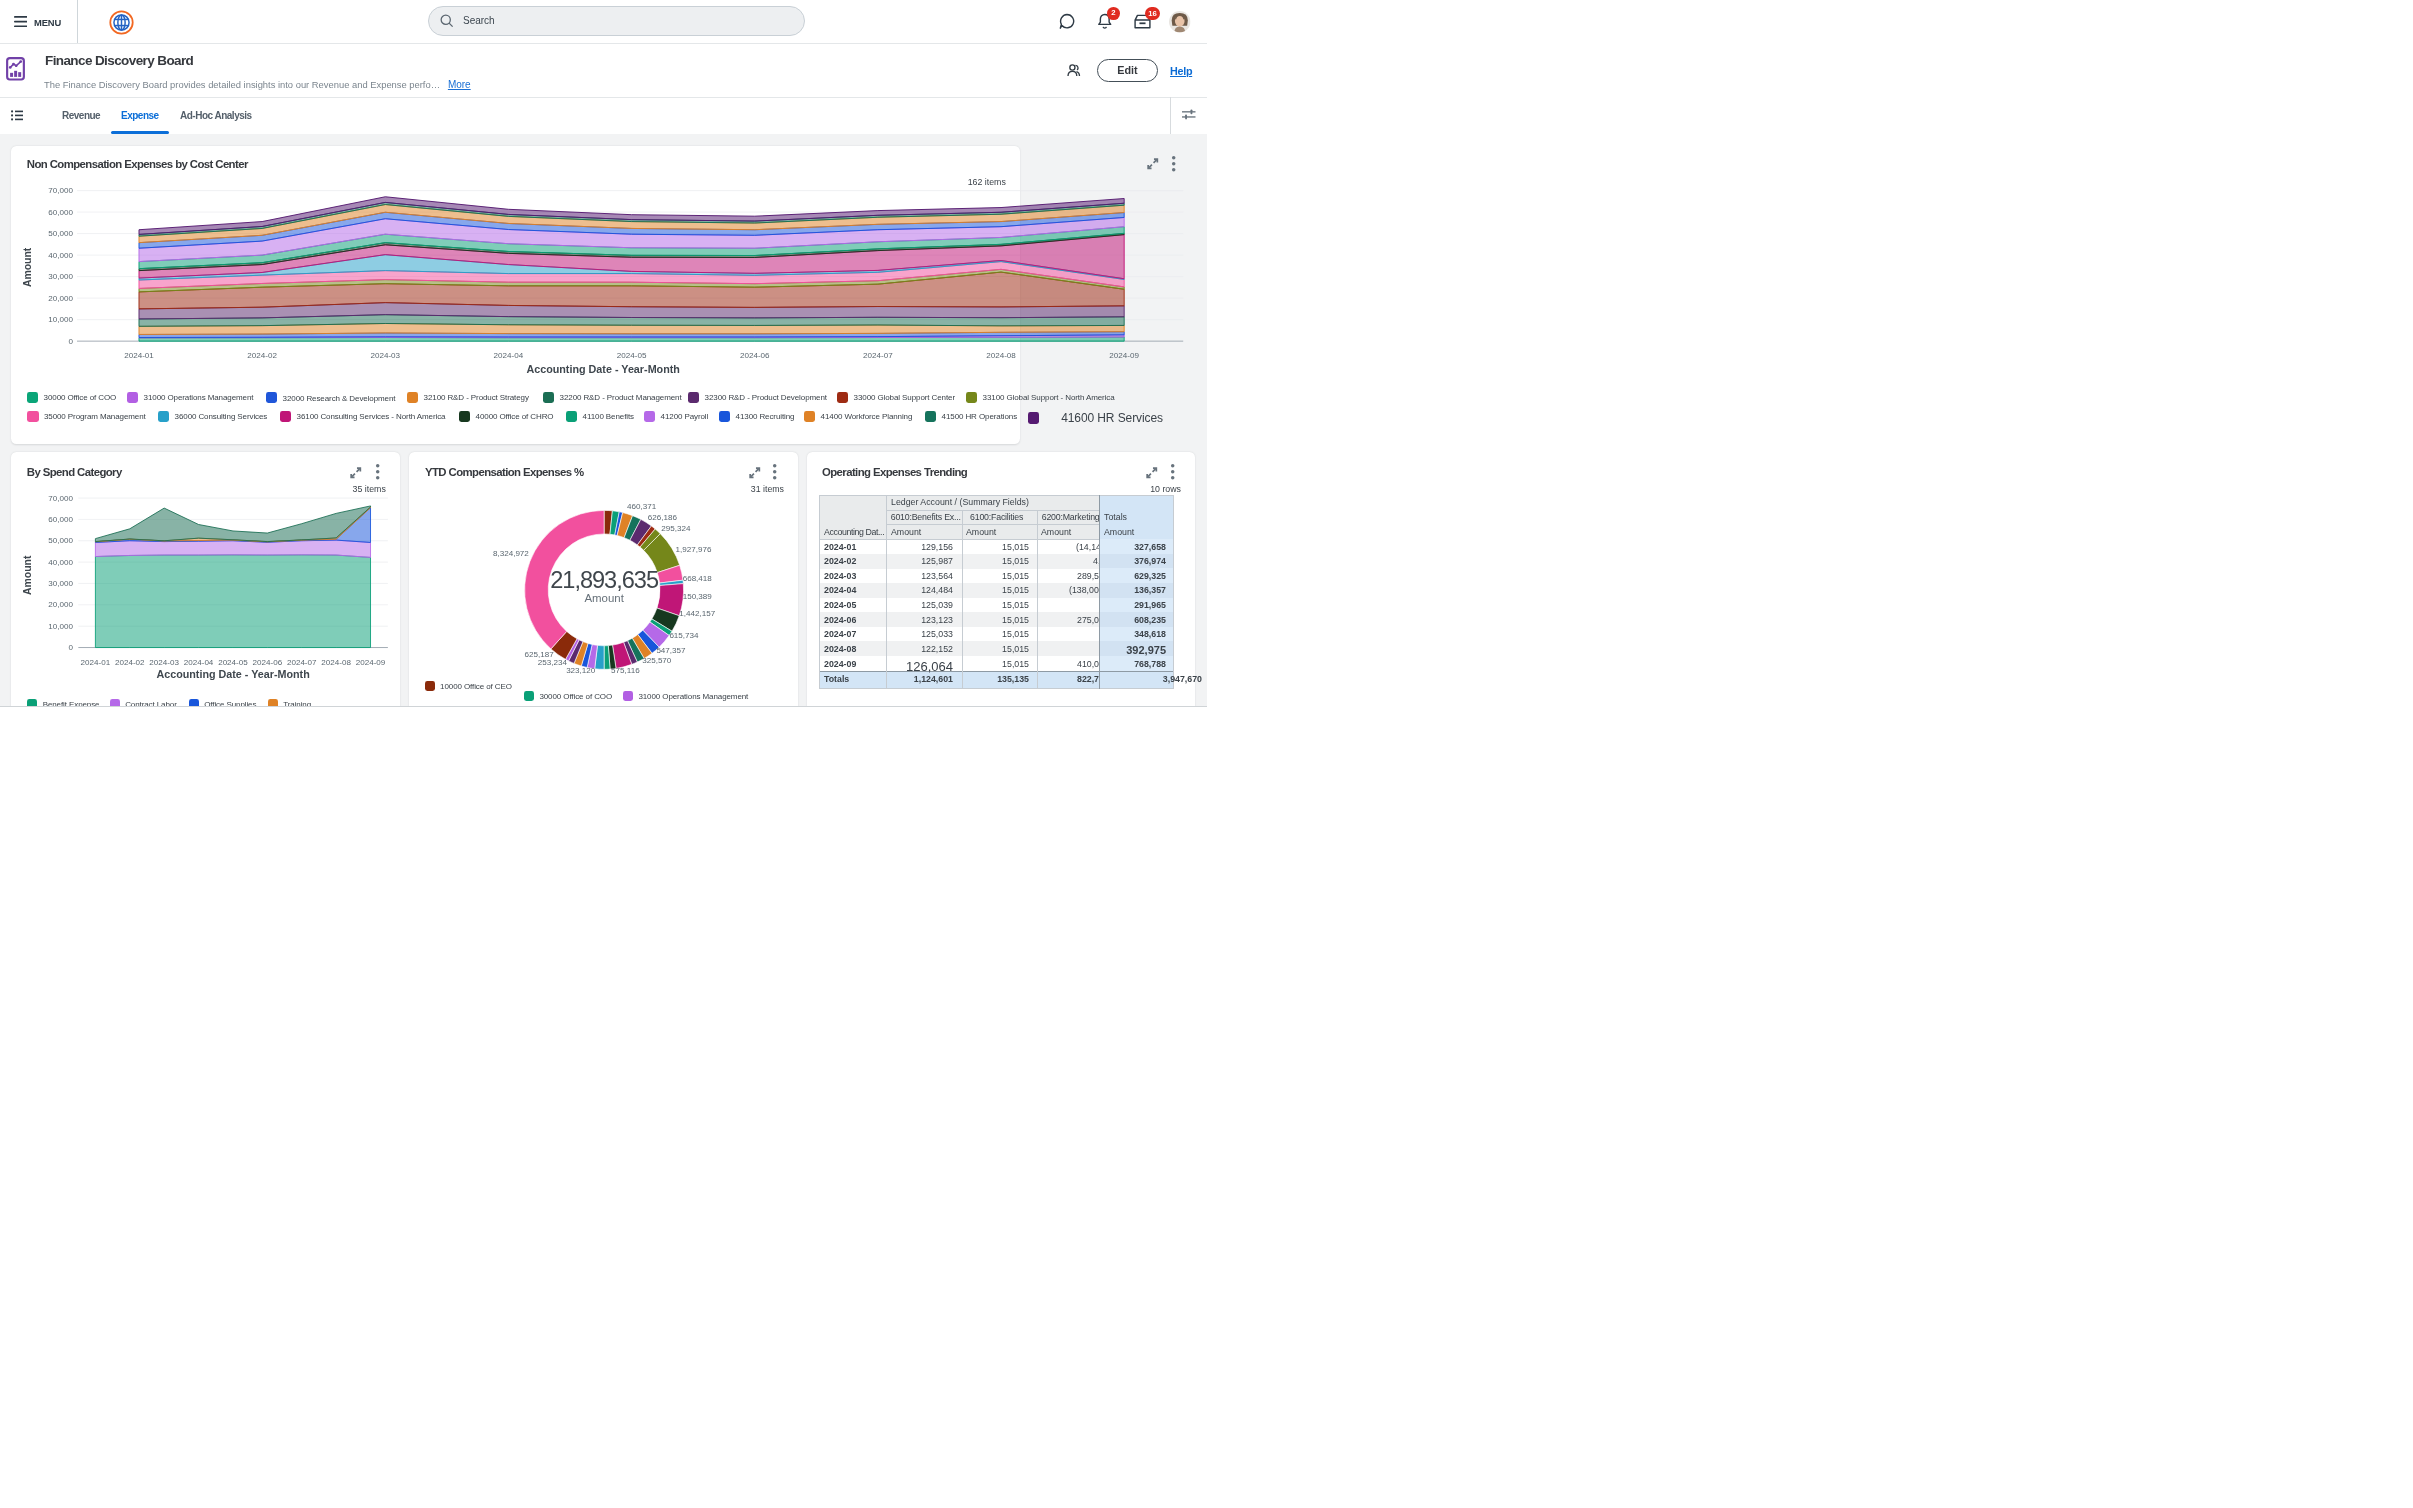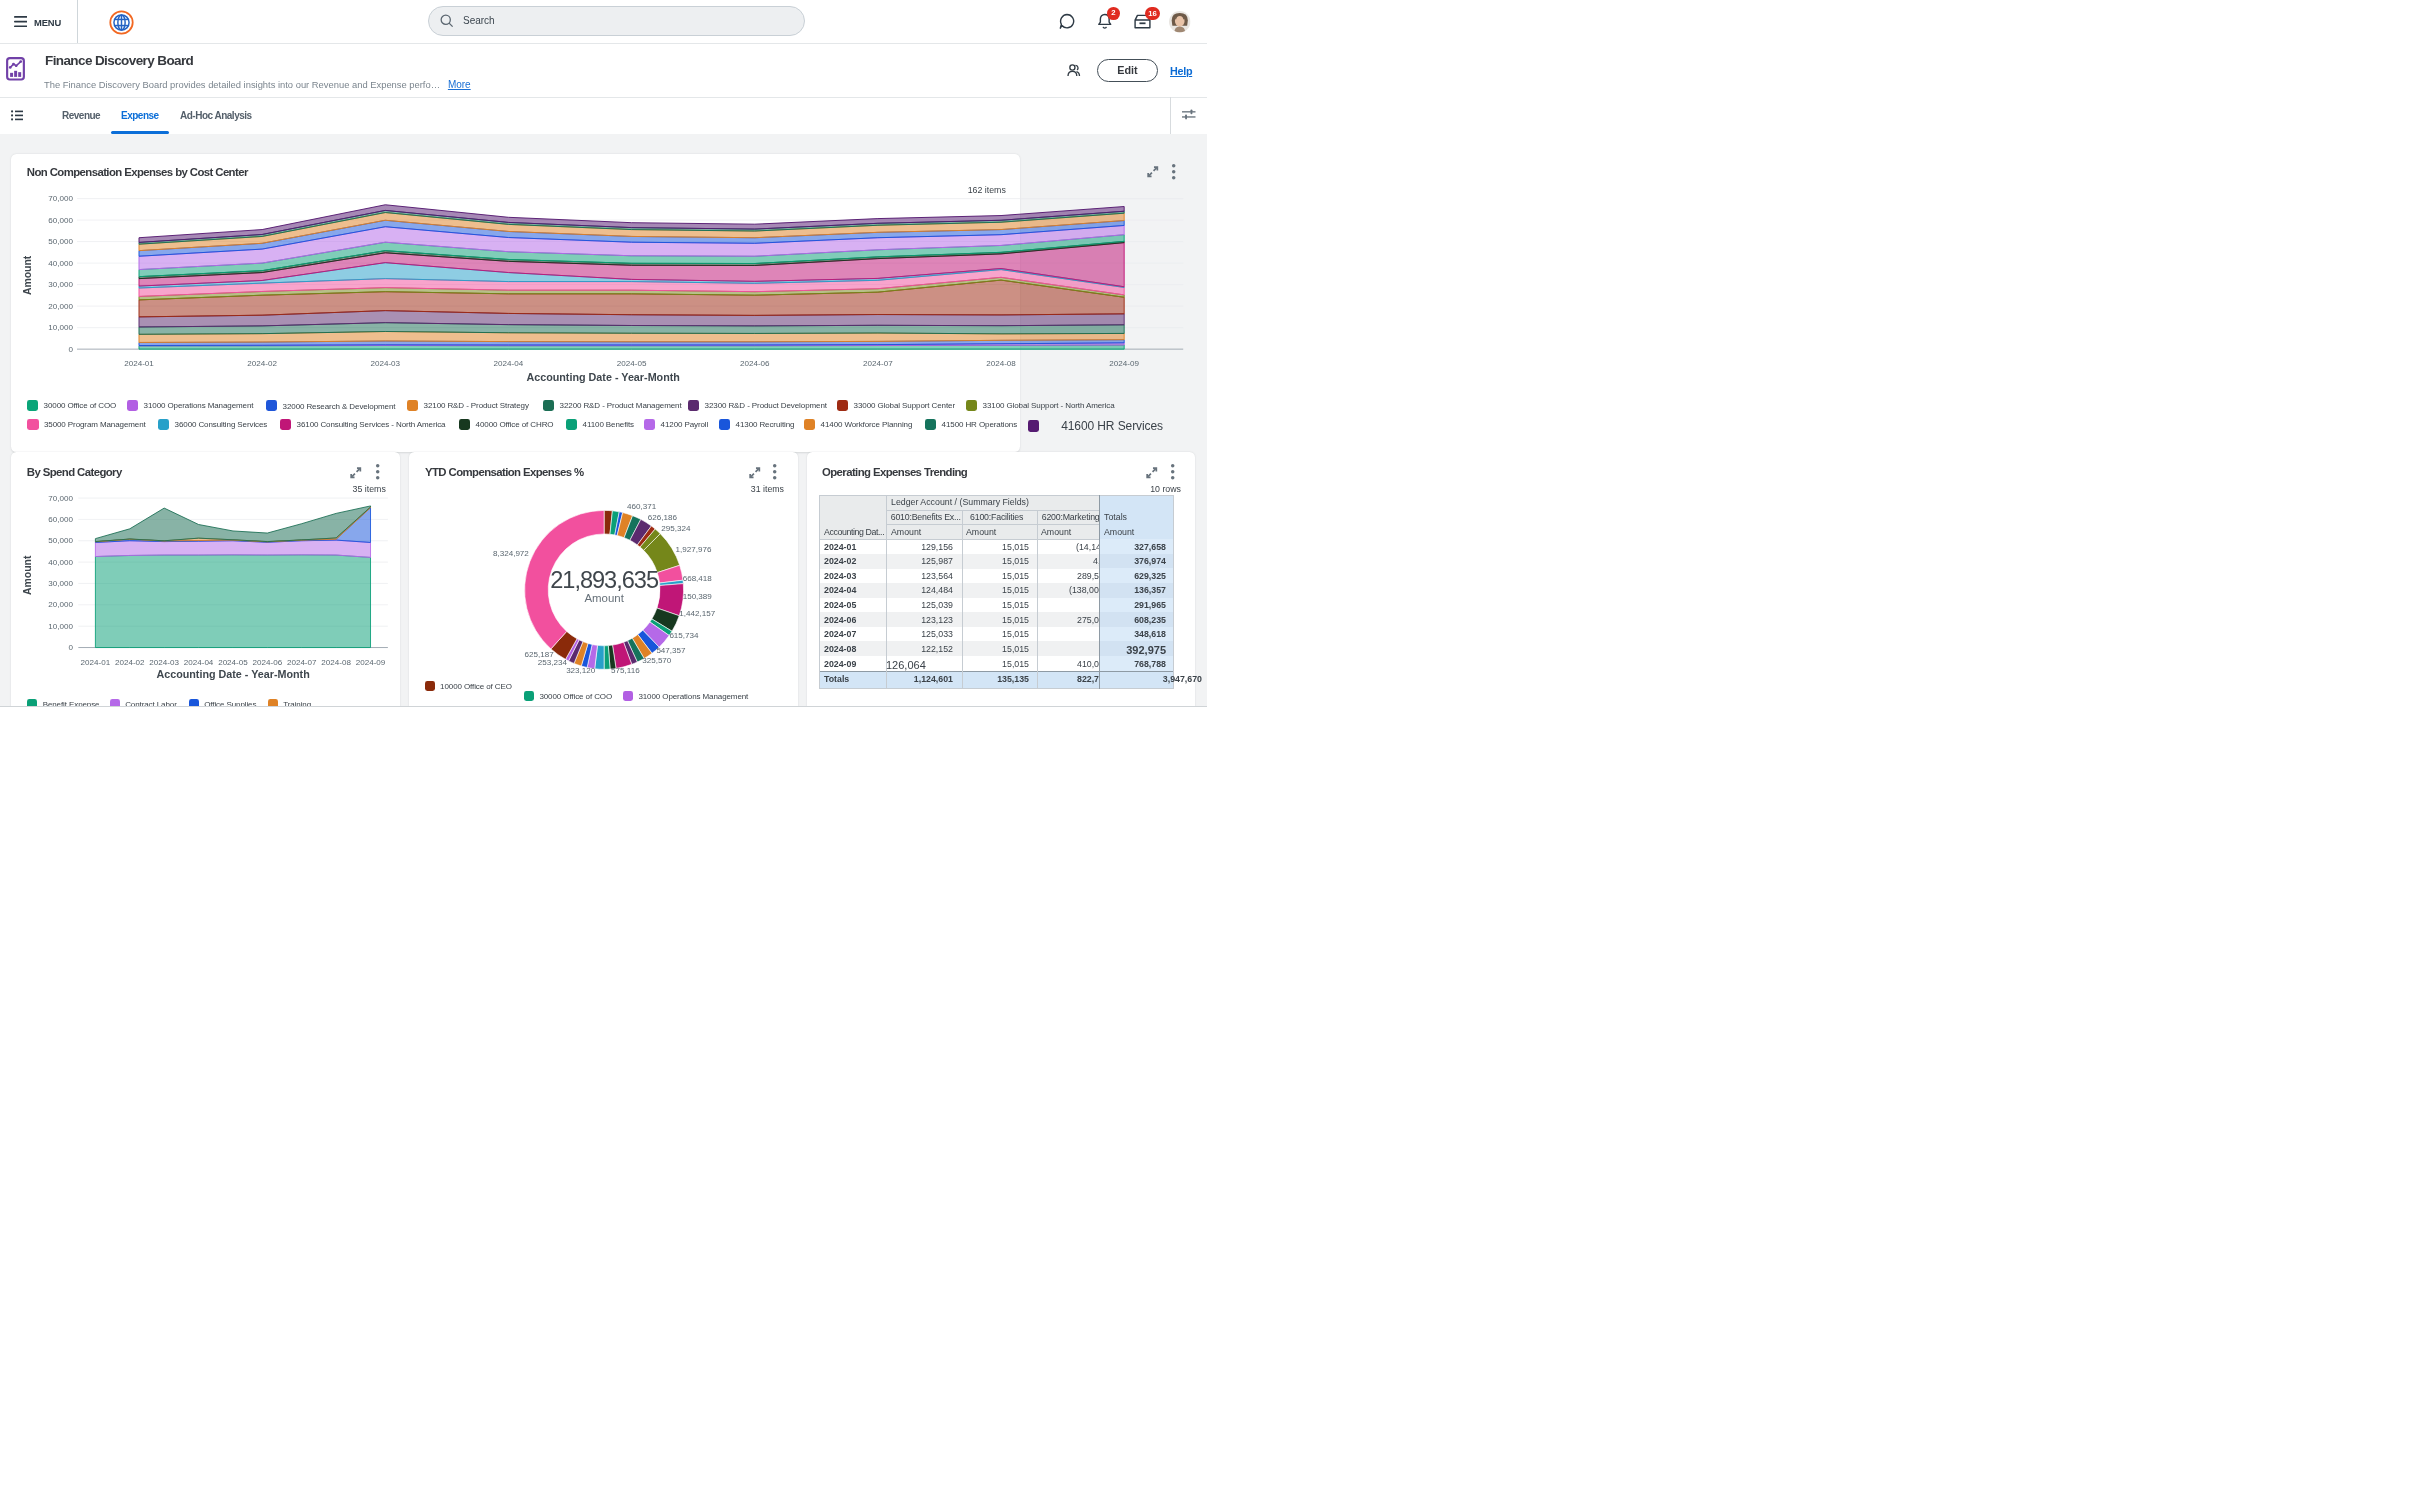--- a/index.html
+++ b/index.html
@@ -95,21 +95,21 @@
 <div style="position:absolute;left:180px;top:110px;font-size:10px;font-weight:bold;letter-spacing:-0.5px;color:#545f6a;">Ad-Hoc Analysis</div>
 <div style="position:absolute;left:1170px;top:97px;width:0.7px;height:37px;background:#d7dbde;"></div>
 <svg style="position:absolute;left:1182px;top:109px" width="13.5" height="10.8" viewBox="0 0 20 16">
 <line x1="0" y1="4.2" x2="20" y2="4.2" stroke="#68737d" stroke-width="2"></line>
     <rect x="12.6" y="0.6" width="2.8" height="7.2" rx="1.2" fill="#68737d"></rect>
 <line x1="0" y1="11.8" x2="20" y2="11.8" stroke="#68737d" stroke-width="2"></line>
     <rect x="4.6" y="8.2" width="2.8" height="7.2" rx="1.2" fill="#68737d"></rect>
   </svg>
 <div style="position:absolute;left:0;top:134px;width:1207px;height:573px;background:#f2f3f4;"></div>
 
-<div class="card" style="left:10.8px;top:154px;width:1009px;height:298px;">
+<div class="card" style="left:10.8px;top:146px;width:1009px;height:298px;">
   <div class="ctitle" style="left:16px;top:12px;">Non Compensation Expenses by Cost Center</div>
   <svg style="position:absolute;left:1135px;top:10.8px" width="13.5" height="13.5" viewBox="0 0 20 20">
 <path d="M11.8 3.2 h5 v5" fill="none" stroke="#68737d" stroke-width="2.5"></path>
       <path d="M8.2 16.8 h-5 v-5" fill="none" stroke="#68737d" stroke-width="2.5"></path>
 <path d="M15.6 4.4 l-4.4 4.4 M4.4 15.6 l4.4-4.4" stroke="#68737d" stroke-width="2.5"></path>
     </svg>
   <svg style="position:absolute;left:1160px;top:9px" width="5.4" height="17.5" viewBox="0 0 8 26">
 <circle cx="4" cy="4" r="2.6" fill="#68737d"></circle>
       <circle cx="4" cy="13" r="2.6" fill="#68737d"></circle>
       <circle cx="4" cy="22" r="2.6" fill="#68737d"></circle>
@@ -455,21 +455,21 @@
     <div style="position:absolute;left:292px;top:163px;width:67px;text-align:right;font-size:8.8px;font-weight:bold;color:#3b4249;">608,235</div>
     <div style="position:absolute;left:17px;top:177px;font-size:8.8px;font-weight:bold;color:#3b4249;">2024-07</div>
     <div style="position:absolute;left:79px;top:177px;width:67px;text-align:right;font-size:8.8px;font-weight:normal;color:#3b4249;">125,033</div>
     <div style="position:absolute;left:155px;top:177px;width:67px;text-align:right;font-size:8.8px;font-weight:normal;color:#3b4249;">15,015</div>
     <div style="position:absolute;left:292px;top:177px;width:67px;text-align:right;font-size:8.8px;font-weight:bold;color:#3b4249;">348,618</div>
     <div style="position:absolute;left:17px;top:192px;font-size:8.8px;font-weight:bold;color:#3b4249;">2024-08</div>
     <div style="position:absolute;left:79px;top:192px;width:67px;text-align:right;font-size:8.8px;font-weight:normal;color:#3b4249;">122,152</div>
     <div style="position:absolute;left:155px;top:192px;width:67px;text-align:right;font-size:8.8px;font-weight:normal;color:#3b4249;">15,015</div>
     <div style="position:absolute;left:292px;top:192px;width:67px;text-align:right;font-size:11px;font-weight:bold;color:#3b4249;">392,975</div>
     <div style="position:absolute;left:17px;top:207px;font-size:8.8px;font-weight:bold;color:#3b4249;">2024-09</div>
-    <div style="position:absolute;left:79px;top:207px;width:67px;font-size:11px;font-weight:normal;color:#3b4249;">126,064</div>
+    <div style="position:absolute;left:79px;top:207px;width:67px;text-align:right;font-size:13px;font-weight:normal;color:#3b4249;">126,064</div>
     <div style="position:absolute;left:155px;top:207px;width:67px;text-align:right;font-size:8.8px;font-weight:normal;color:#3b4249;">15,015</div>
     <div style="position:absolute;left:270px;top:207px;width:22px;overflow:hidden;font-size:8.8px;color:#3b4249;white-space:nowrap;">410,000</div>
     <div style="position:absolute;left:292px;top:207px;width:67px;text-align:right;font-size:8.8px;font-weight:bold;color:#3b4249;">768,788</div>
     <div style="position:absolute;left:17px;top:222px;font-size:8.8px;font-weight:bold;color:#3b4249;">Totals</div>
     <div style="position:absolute;left:79px;top:222px;width:67px;text-align:right;font-size:8.8px;font-weight:bold;color:#3b4249;">1,124,601</div>
     <div style="position:absolute;left:155px;top:222px;width:67px;text-align:right;font-size:8.8px;font-weight:bold;color:#3b4249;">135,135</div>
     <div style="position:absolute;left:270px;top:222px;width:22px;overflow:hidden;font-size:8.8px;font-weight:bold;color:#3b4249;white-space:nowrap;">822,761</div>
     <div style="position:absolute;left:292px;top:222px;width:67px;text-align:right;font-size:8.8px;font-weight:bold;color:#3b4249;margin-left:36px;">3,947,670</div>
 </div>
 

